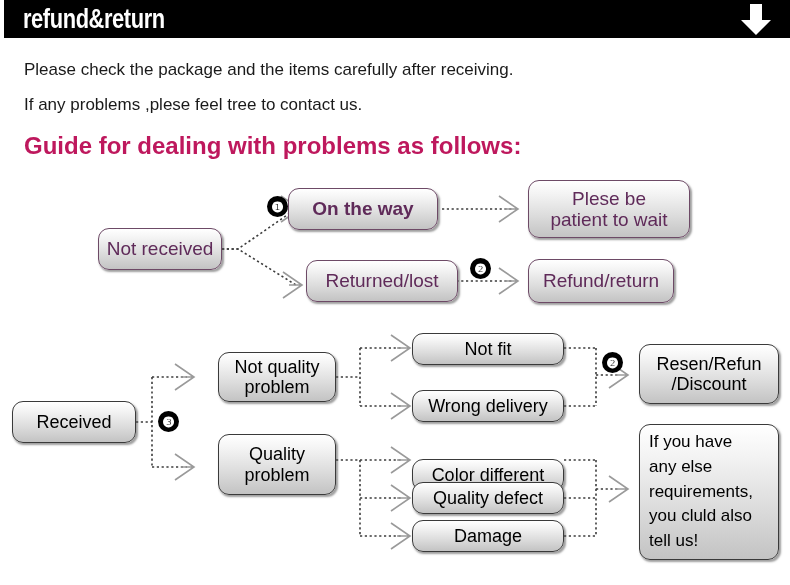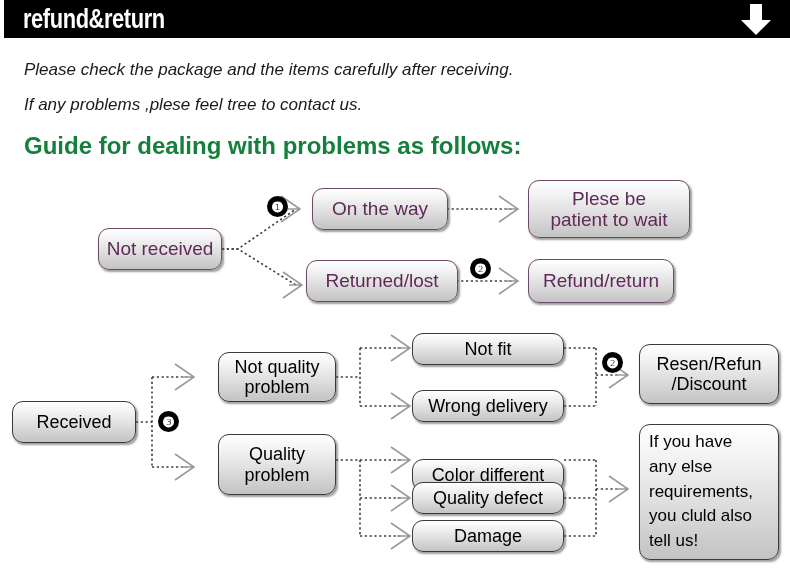--- a/index.html
+++ b/index.html
@@ -32,27 +32,26 @@
   .header-arrow{
     position:absolute;left:735px;top:4px;width:34px;height:32px;
   }
 
   
   .intro-line{
     position:absolute;
     font-size:17px;
     color:#1a1a1a;
     white-space:nowrap;
-    font-style:italic;
   }
   .intro-1{left:24px;top:60px;}
   .intro-2{left:24px;top:95px;}
   .guide-title{
     position:absolute;left:24px;top:132px;
-    font-size:24px;font-weight:bold;color:#15803d;
+    font-size:24px;font-weight:bold;color:#be185d;
     white-space:nowrap;
   }
 
   
   .box{
     position:absolute;
     box-sizing:border-box;
     border-radius:11px;
     display:flex;align-items:center;justify-content:center;
     text-align:center;
@@ -118,21 +117,21 @@
 
     <path class="wire" d="M442,209 L512,209"></path>
     <path class="head" d="M499,196 L518,209 L499,222 M505,209 L518,209"></path>
 
     <path class="wire" d="M442,281 L512,281"></path>
     <path class="head" d="M499,268 L518,281 L499,294 M505,281 L518,281"></path>
   </svg>
 
   <div class="box purple" style="left:98px;top:228px;width:124px;height:42px;">Not received</div>
 
-  <div class="box purple" style="left:312px;top:188px;width:136px;height:42px;">On the way</div>
+  <div class="box purple" style="left:288px;top:188px;width:150px;height:42px;font-weight:bold;">On the way</div>
 
   <div class="box purple" style="left:306px;top:260px;width:152px;height:42px;">Returned/lost</div>
 
   <div class="box purple" style="left:528px;top:180px;width:162px;height:58px;white-space:pre-line;">Plese be
 patient to wait</div>
 
   <div class="box purple" style="left:528px;top:259px;width:146px;height:44px;">Refund/return</div>
 
   <div class="badge" style="left:267px;top:196px;">❶</div>
   <div class="badge" style="left:470px;top:258px;">❷</div>

